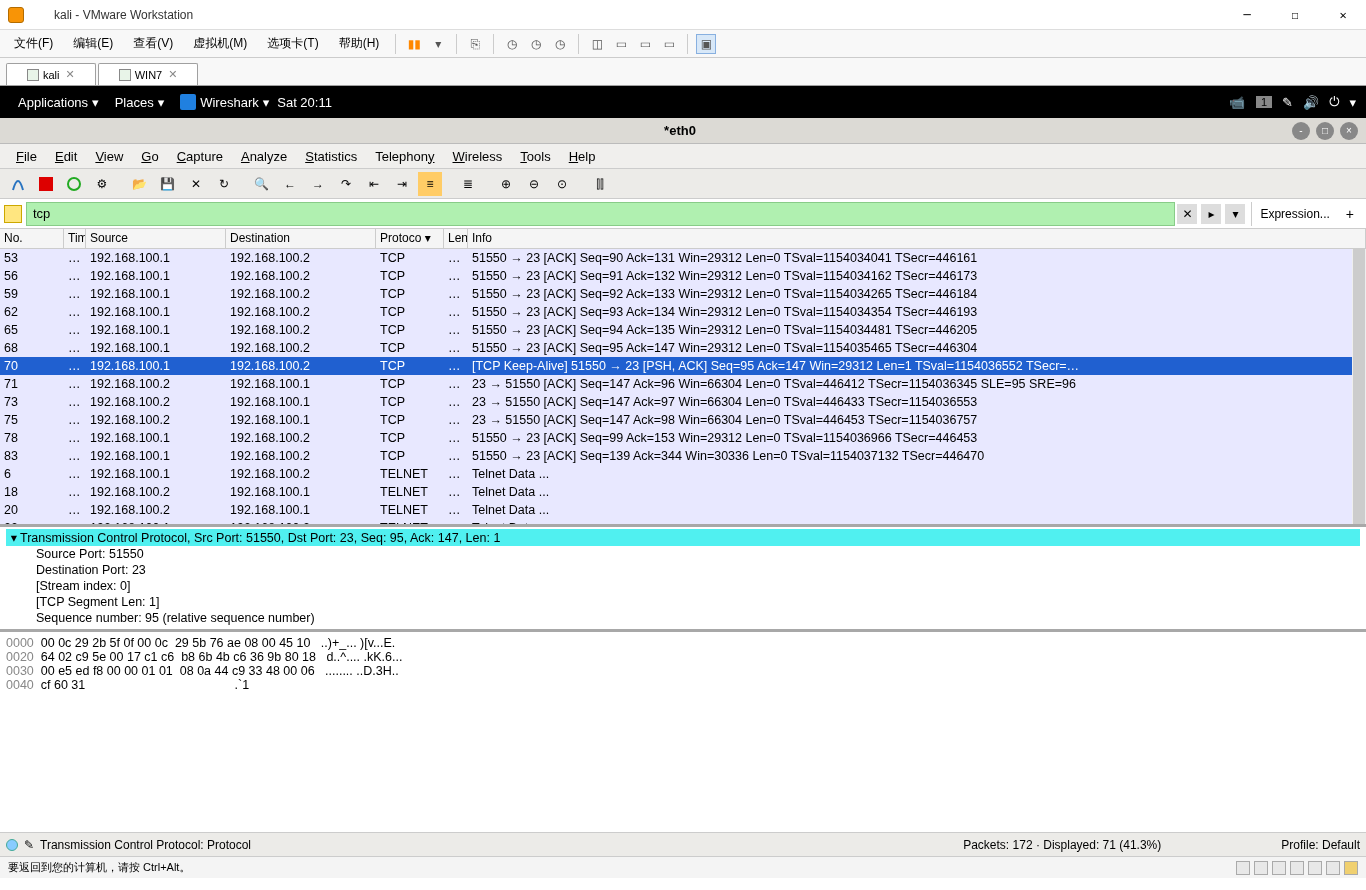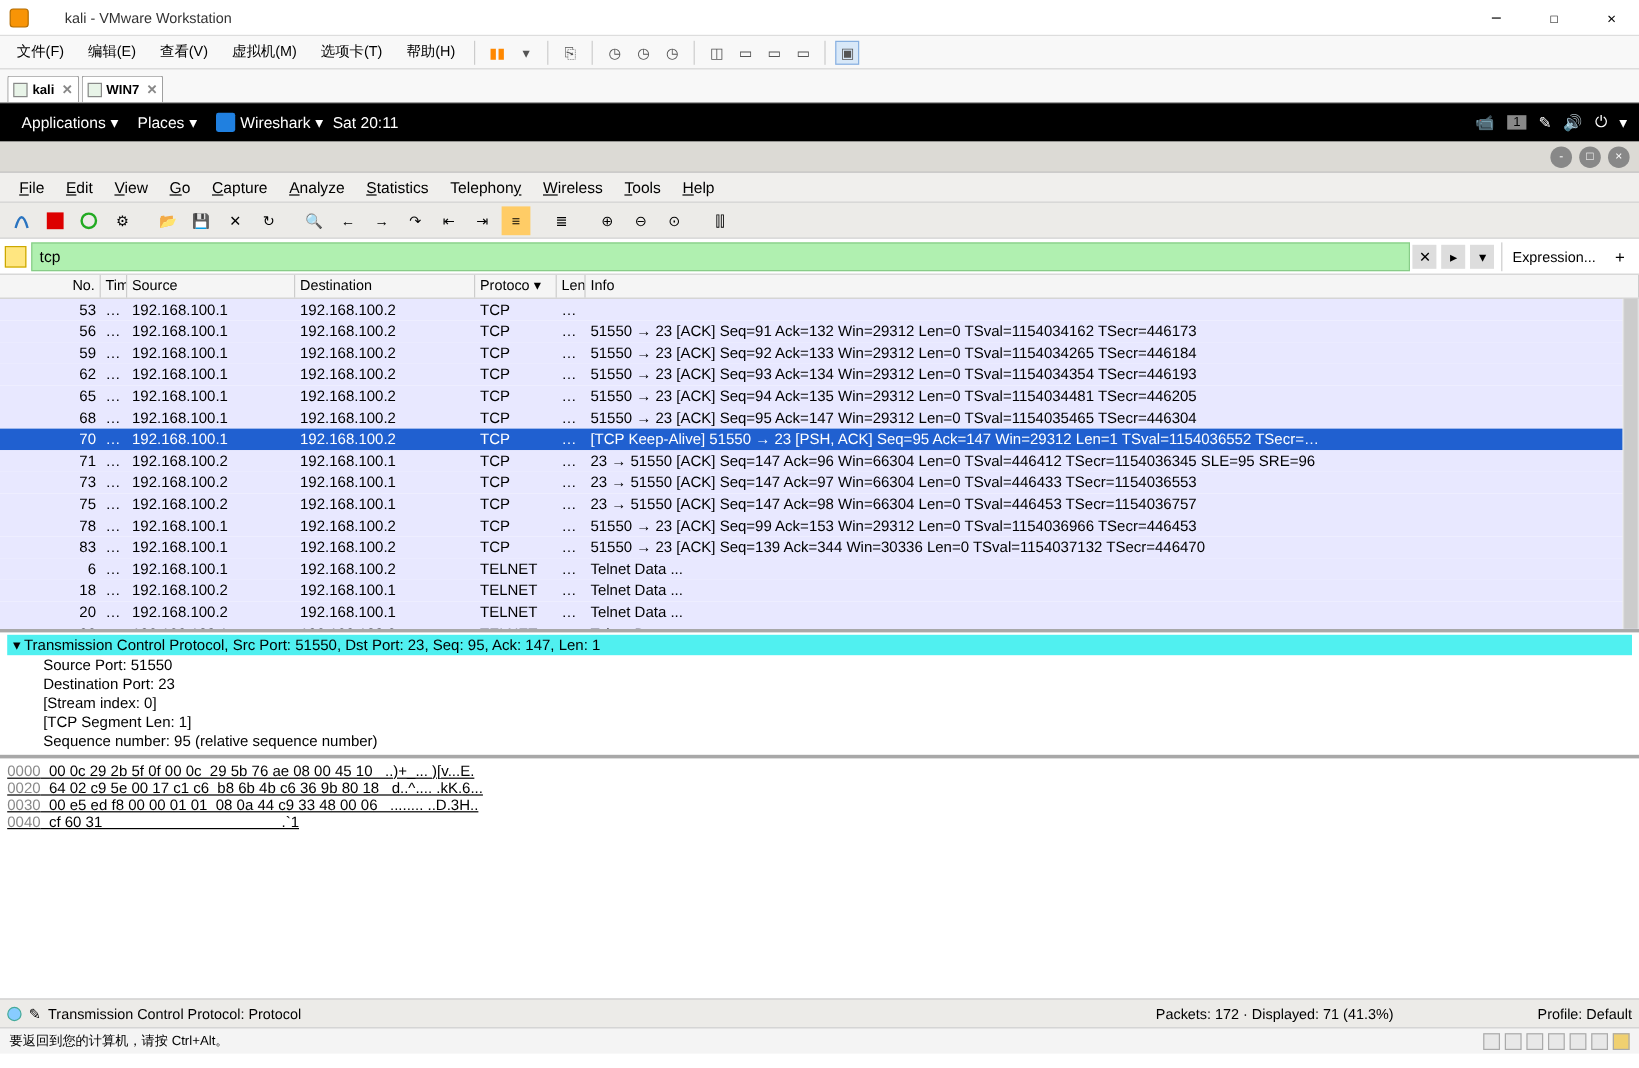--- a/index.html
+++ b/index.html
@@ -13,21 +13,21 @@
 .vmware-title .win-btn { width: 30px; height: 20px; display:flex; align-items:center; justify-content:center; cursor:pointer; font-family: monospace; }
 
 
 .vmware-menu { height: 28px; background: #f8f8f8; border-bottom: 1px solid #ccc; display: flex; align-items: center; padding: 0 6px; gap: 4px; }
 .vmware-menu .m { padding: 3px 8px; font-size: 12px; }
 .vmware-menu .sep { width: 1px; height: 20px; background: #ccc; margin: 0 4px; }
 .vmware-menu .tb-icon { width: 20px; height: 20px; display:flex; align-items:center; justify-content:center; color:#555; cursor:pointer;}
 
 
 .vmware-tabs { height: 28px; background: #f8f8f8; border-bottom: 1px solid #a0a0a0; display: flex; align-items-end; padding-left: 6px; }
-.vtab { display: flex; align-items: flex-end; padding: 4px 4px; border: 1px solid #a0a0a0; border-bottom: none; background:#fff; font-size:11px; margin-right:2px; margin-top:5px; border-radius:2px 2px 0 0;font-weight:bold;}
+.vtab { display: flex; align-items: flex-end; padding: 4px 20px; border: 1px solid #a0a0a0; border-bottom: none; background:#fff; font-size:11px; margin-right:2px; margin-top:5px; border-radius:2px 2px 0 0;}
 .vtab .close { margin-left: 6px; color:#888; font-size:11px;}
 .vtab .ticon { width:12px;height:12px;border:1px solid #888;margin-right:4px;background:#e8f4e8;}
 
 
 .guest-topbar { height: 32px; background: #000; color: #fff; display: flex; align-items: center; padding: 0 10px; font-size: 13px; }
 .guest-topbar .gt-item { display:flex;align-items:center;gap:4px;padding:0 8px;cursor:pointer;}
 .guest-topbar .gt-spacer { flex: 1; text-align: left; }
 .guest-topbar .gt-right { display:flex;align-items:center;gap:10px;}
 .guest-topbar .ws-icon { width:16px;height:16px;background:#2080e0;border-radius:2px;display:inline-block;}
 .guest-topbar .kb-ind { background:#888;color:#000;padding:0 5px;font-size:11px;}
@@ -61,38 +61,38 @@
 
 .pkt-area { position:relative;height:298px;overflow:hidden;border-bottom:3px solid #a8a8a8;}
 .pkt-header { height:20px;background:#f5f5f5;border-bottom:1px solid #ccc;display:flex;font-size:12px;}
 .pkt-header .ph { padding:2px 4px;border-right:1px solid #ccc;overflow:hidden;white-space:nowrap;}
 .pkt-body { font-family:"DejaVu Sans Mono","Consolas",monospace;font-size:12.5px;overflow-y:auto;height:278px;}
 .pkt-row { display:flex;height:18px;line-height:18px;white-space:nowrap;}
 .pkt-row .pc { padding:0 4px;overflow:hidden;}
 .pkt-row.tcp { background:#e8e8ff;}
 .pkt-row.tcp-sel { background:#2060d0;color:#fff;}
 .pkt-row.telnet { background:#e8e8ff;}
-.col-no { width:84px;text-align:right;}
+.col-no { width:64px;text-align:left;}
 .col-tim { width:22px;}
 .col-src { width:140px;}
 .col-dst { width:150px;}
 .col-prot { width:68px;}
 .col-len { width:24px;}
 .col-info { flex:1;}
 .pkt-scroll { position:absolute;right:0;top:20px;bottom:0;width:14px;background:#eee;}
 .pkt-scroll .thumb { position:absolute;left:1px;right:1px;top:0;height:100%;background:#ccc;}
 
 
 .tree-area { height: 105px;overflow-y:auto;font-family:"DejaVu Sans Mono",monospace;font-size:12.5px;padding:2px 6px;border-bottom:3px solid #a8a8a8;}
 .tree-area .tree-hdr { background:#50f0f0;padding:1px 2px;}
 .tree-area .tree-line { padding:1px 2px 1px 30px;}
 .tree-area .tw { display:inline-block;width:12px;text-align:center;}
 
 
-.hex-area { height: 200px;font-family:"DejaVu Sans Mono",monospace;font-size:12.5px;padding:4px 6px;overflow:auto;text-decoration:underline;}
+.hex-area { height: 200px;font-family:"DejaVu Sans Mono",monospace;font-size:12.5px;padding:4px 6px;overflow:auto;}
 .hex-area .hl { white-space:pre;}
 .hex-area .offset { color:#888;}
 
 
 .ws-status { height:24px;background:#ecebe8;border-top:1px solid #ccc;display:flex;align-items:center;padding:0 6px;font-size:12px;}
 .ws-status .st-l { flex:1;display:flex;align-items:center;gap:6px;}
 .ws-status .st-ind { width:12px;height:12px;border-radius:50%;background:#88ccff;border:1px solid #4a9;}
 
 
 .host-status { height:22px;background:#f4f4f4;border-top:1px solid #ccc;display:flex;align-items:center;padding:0 8px;font-size:11px;justify-content:space-between;}
@@ -170,20 +170,21 @@
     <span class="kb-ind">1</span>
     <span>✎</span>
     <span>🔊</span>
     <span>⏻</span>
     <span>▾</span>
   </div>
 </div>
 
 <div class="ws-titlebar">
   <div style="width:60px"></div>
+  <div class="ws-title">*eth0</div>
   <div class="ws-wbtns">
     <div class="ws-wbtn">-</div>
     <div class="ws-wbtn">□</div>
     <div class="ws-wbtn">×</div>
   </div>
 </div>
 
 <div class="ws-menu">
   <span class="wm"><u>F</u>ile</span>
   <span class="wm"><u>E</u>dit</span>
@@ -255,20 +256,21 @@
     <div class="ph col-info">Info</div>
   </div>
   <div class="pkt-body" id="pkt-body">
       <div class="pkt-row tcp">
         <div class="pc col-no">53</div>
         <div class="pc col-tim">…</div>
         <div class="pc col-src">192.168.100.1</div>
         <div class="pc col-dst">192.168.100.2</div>
         <div class="pc col-prot">TCP</div>
         <div class="pc col-len">…</div>
+        <div class="pc col-info">51550 → 23 [ACK] Seq=90 Ack=131 Win=29312 Len=0 TSval=1154034041 TSecr=446161</div>
       </div>
       <div class="pkt-row tcp">
         <div class="pc col-no">56</div>
         <div class="pc col-tim">…</div>
         <div class="pc col-src">192.168.100.1</div>
         <div class="pc col-dst">192.168.100.2</div>
         <div class="pc col-prot">TCP</div>
         <div class="pc col-len">…</div>
         <div class="pc col-info">51550 → 23 [ACK] Seq=91 Ack=132 Win=29312 Len=0 TSval=1154034162 TSecr=446173</div>
       </div>

